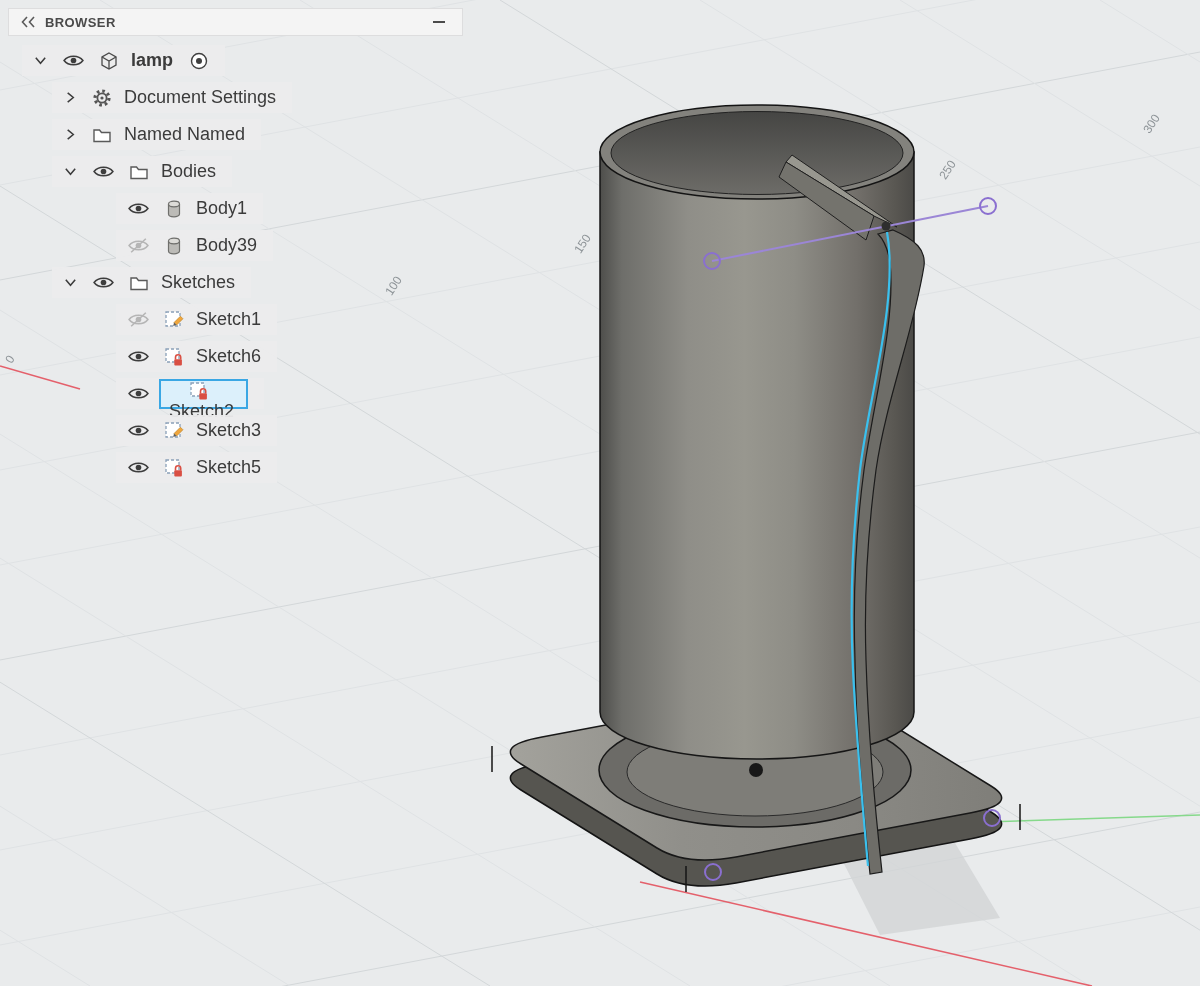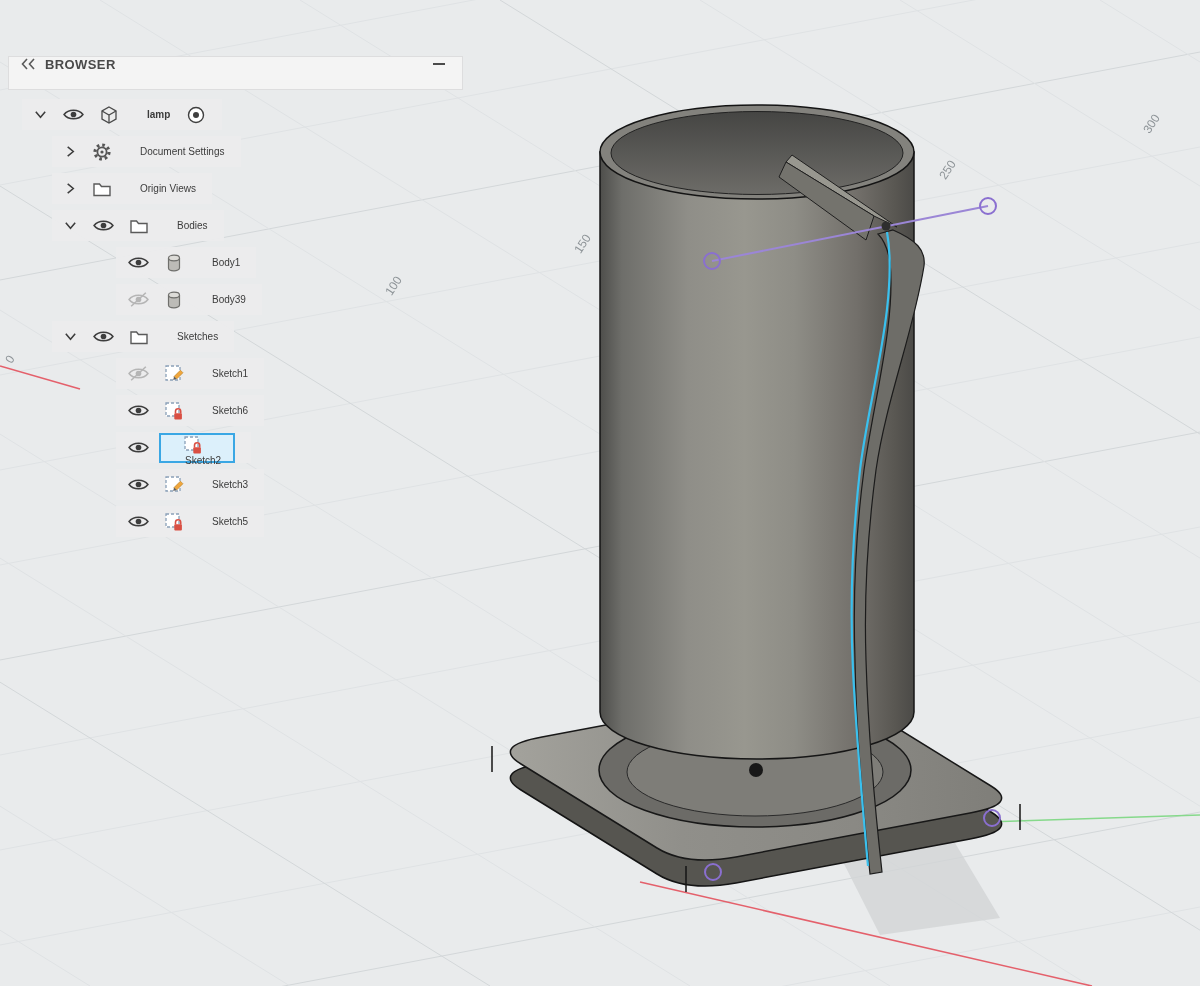--- a/index.html
+++ b/index.html
@@ -10,40 +10,40 @@
   }
   
   .layer{position:absolute;left:0;top:0;width:1200px;height:986px;}
   .grid-num{
     position:absolute;font-size:12px;color:#8e9498;
     transform:rotate(-57deg);transform-origin:left bottom;white-space:nowrap;
   }
   
   .browser-panel{position:absolute;left:8px;top:8px;width:455px;}
   .panel-header{
-    display:flex;height:34px;background:#f4f4f4;
-    border:1px solid #ddddde;box-sizing:border-box;margin-top:48px;
+    display:flex;align-items:center;height:28px;background:#f4f4f4;
+    border:1px solid #ddddde;box-sizing:border-box;
   }
   .panel-header .collapse{width:18px;height:14px;margin:0 8px 0 10px;}
   .panel-title{font-size:13px;font-weight:bold;color:#4a4a4a;letter-spacing:.4px;}
   .min-btn{margin-left:auto;margin-right:16px;width:14px;height:14px;cursor:default;}
   .tree{margin-top:6px;}
   .row{height:37px;display:flex;align-items:center;}
   .chip{
     display:inline-flex;align-items:center;height:31px;
     background:rgba(236,236,237,.95);padding:0 16px 0 4px;
   }
   .indent-0 .chip{margin-left:14px;}
   .indent-1 .chip{margin-left:44px;}
   .indent-2 .chip{margin-left:108px;text-align:center;}
   .ic{flex:none;}
   .chev{width:15px;height:15px;margin:0 7px;}
   .eye{width:23px;height:17px;margin:0 7px;}
   .ticon{width:20px;height:20px;margin:0 7px;}
-  .lbl{font-size:10px;color:#3b3b3b;margin-left:21px;white-space:nowrap;}
+  .lbl{font-size:18px;color:#3b3b3b;margin-left:5px;white-space:nowrap;}
   .row-lamp .lbl{font-weight:bold;}
   .target{width:20px;height:20px;margin-left:16px;}
   .sel-box{
     display:inline-flex;align-items:center;height:26px;
     border:2px solid #3aa7e4;background:#dcf0fb;padding:0 12px 0 3px;margin-left:2px;flex-direction:column;
   }
 </style>
 </head>
 <body>
 
@@ -255,21 +255,21 @@
     </div>
 
     <div class="row indent-1">
       <span class="chip">
         <svg class="ic chev">
             <use href="#i-chev-r"></use>
           </svg>
         <svg class="ic ticon">
             <use href="#i-folder"></use>
           </svg>
-        <span class="lbl">Origin Views</span>
+        <span class="lbl">Named Named</span>
       </span>
     </div>
 
 
     <div class="row indent-1">
       <span class="chip">
         <svg class="ic chev">
             <use href="#i-chev-d"></use>
           </svg>
         <svg class="ic eye">

